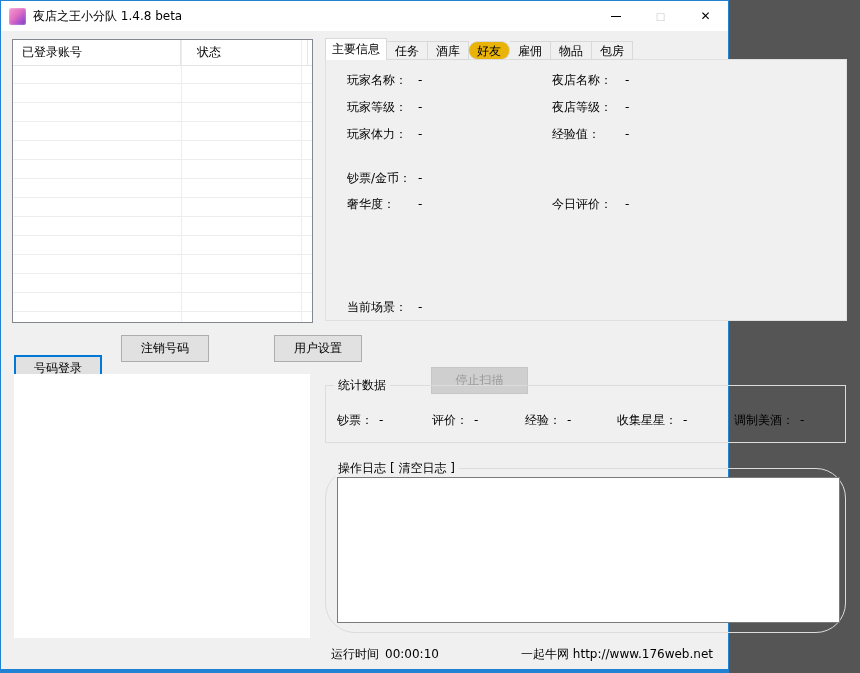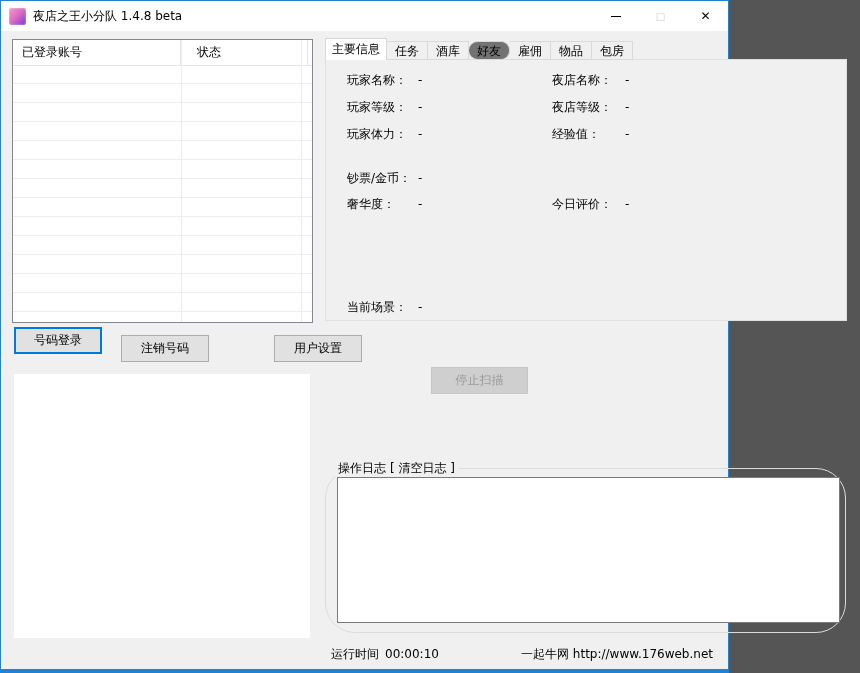--- a/index.html
+++ b/index.html
@@ -49,21 +49,21 @@
   .accounts-table .thead-underline{position:absolute;left:0;right:0;top:25px;height:1px;background:#e5e5e5;}
   
   .btn{
     position:absolute;box-sizing:border-box;height:27px;
     background:#e1e1e1;border:1px solid #adadad;
     display:flex;align-items:center;justify-content:center;
     font-size:12px;color:#000;cursor:default;
   }
   .btn.focused{border:2px solid #0078d7;}
   .btn.disabled{background:#cfcfcf;border-color:#c6c6c6;color:#9b9b9b;margin-top:32px;}
-  #btn-login{left:13px;top:326px;width:88px;}
+  #btn-login{left:13px;top:354px;width:88px;}
   #btn-logout{left:120px;top:334px;width:88px;}
   #btn-settings{left:225px;top:334px;width:88px;margin-left:48px;}
   #btn-start{left:325px;top:334px;width:97px;}
   #btn-stop{left:430px;top:334px;width:97px;}
   #btn-open{left:533px;top:333px;width:100px;height:29px;}
   
   .list-box{
     position:absolute;left:13px;top:373px;width:296px;height:264px;background:#ffffff;
   }
   
@@ -74,21 +74,21 @@
   .tab{
     box-sizing:border-box;height:19px;line-height:18px;padding:0 8px;
     background:#f0f0f0;border:1px solid #d9d9d9;border-left:none;
     text-align:center;cursor:default;white-space:nowrap;
   }
   .tab:first-child{border-left:1px solid #d9d9d9;margin-top:44px;}
   .tab.selected{
     height:22px;line-height:20px;background:#ffffff;border-bottom:none;
     padding:0 6px;position:relative;z-index:3;
   }
-  .tab.hovered{background:#737373;border-radius:9px;}
+  .tab.hovered{background:#eab308;border-radius:9px;}
   .tab-pane{
     position:absolute;left:324px;top:58px;width:522px;height:262px;
     box-sizing:border-box;border:1px solid #e0e0e0;background:#f0f0f0;z-index:1;
   }
   .field{position:absolute;height:16px;line-height:16px;white-space:nowrap;}
   .field .flabel{position:absolute;left:0;top:0;}
   .field .fvalue{position:absolute;top:0;}
   
   .f-l .flabel{left:21px;} .f-l .fvalue{left:92px;}
   .f-r .flabel{left:226px;}.f-r .fvalue{left:299px;}
@@ -222,20 +222,38 @@
       <span class="fvalue">-</span>
     </div>
     <div class="field frow6 f-l">
       <span class="flabel">当前场景：</span>
       <span class="fvalue">-</span>
     </div>
   </div>
 
   <div class="btn disabled" id="btn-stop">停止扫描</div>
 
+  <div class="groupbox" id="stats-group">
+    <div class="group-label">统计数据</div>
+    <div class="stat-item" id="stat-0">
+      <span>钞票：</span><span class="sv">-</span>
+    </div>
+    <div class="stat-item" id="stat-1">
+      <span>评价：</span><span class="sv">-</span>
+    </div>
+    <div class="stat-item" id="stat-2">
+      <span>经验：</span><span class="sv">-</span>
+    </div>
+    <div class="stat-item" id="stat-3">
+      <span>收集星星：</span><span class="sv">-</span>
+    </div>
+    <div class="stat-item" id="stat-4">
+      <span>调制美酒：</span><span class="sv">-</span>
+    </div>
+  </div>
 
   <div class="groupbox" id="log-group">
     <div class="group-label">
       <span>操作日志</span><span class="clear-log">[ 清空日志 ]</span>
     </div>
     <div class="log-output"></div>
   </div>
 
   <div class="status-left">
     <span>运行时间</span><span class="rt-value">00:00:10</span>

